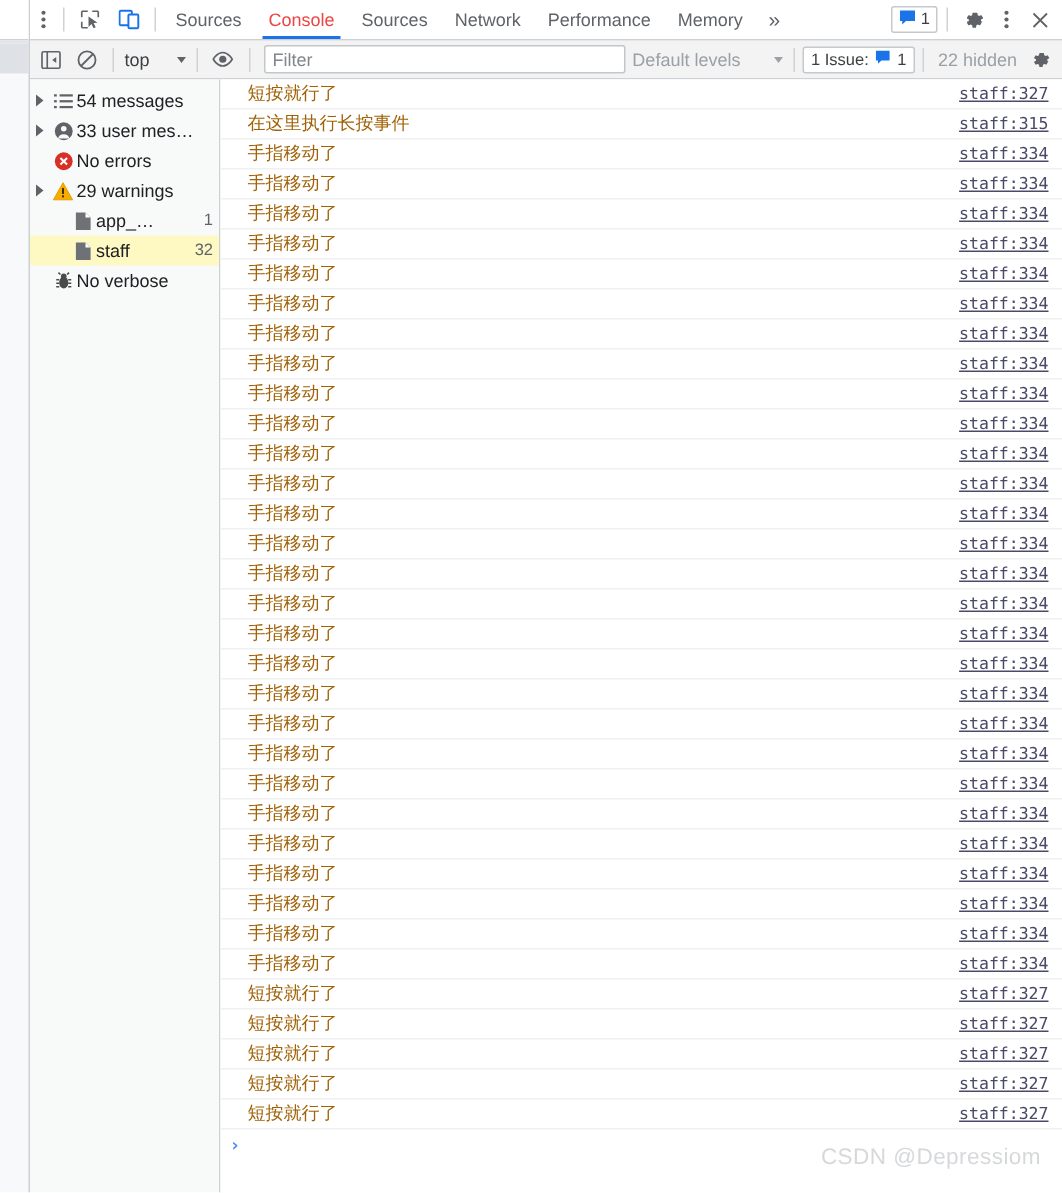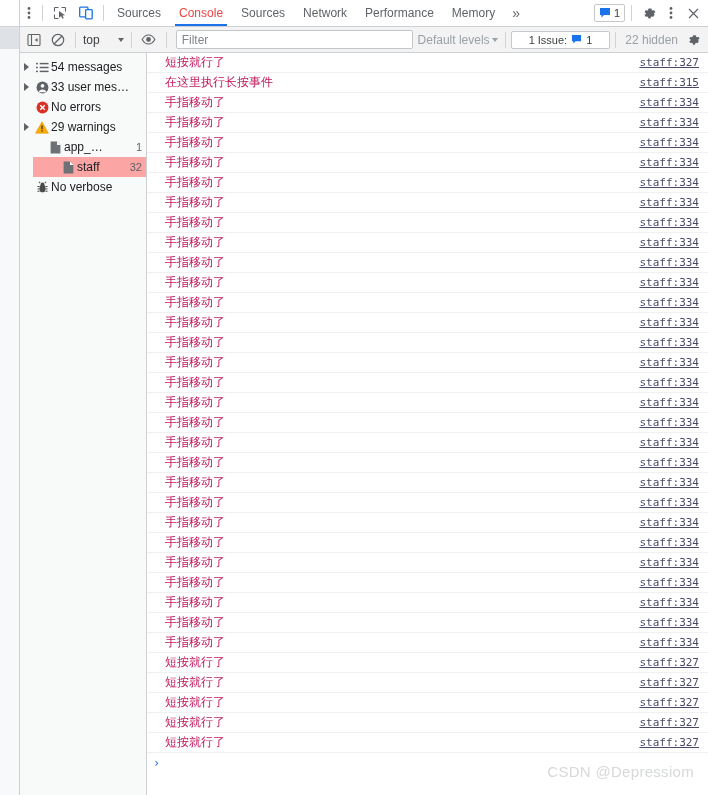--- a/index.html
+++ b/index.html
@@ -165,28 +165,29 @@
     margin: 0 3px 0 4px;
     font-family: "Liberation Sans", sans-serif;
     outline: none;
   }
   .filter-input::placeholder { color: #80868b; }
   .levels {
     display: flex; align-items: center;
     font-size: 12px; color: #9aa0a6;
     white-space: nowrap;
     padding: 0 2px;
+    gap: 20px;
   }
   .levels .caret { border-top-color: #9aa0a6; }
   .issue-pill {
     display: flex; align-items: center; gap: 4px;
     border: 1px solid #c6c9cc;
     border-radius: 2px;
     height: 18px;
-    padding: 0 17px;
+    padding: 0 5px;
     font-size: 11px;
     color: #3c4043;
     background: #fff;
     white-space: nowrap;
   }
   .hidden-count {
     font-size: 12px;
     color: #9aa0a6;
     white-space: nowrap;
     padding: 0 4px;
@@ -213,21 +214,21 @@
     display: flex;
     align-items: center;
     height: 20px;
     font-size: 12px;
     color: #202124;
     padding-right: 4px;
     white-space: nowrap;
     cursor: default;
   }
   .tree-row.selected { background: #d3e3fd; }
-  .tree-row.hover { background: #fca5a5; margin-left: 13px; }
+  .tree-row.hover { background: #fef9c3; }
   .tw {
     width: 13px; height: 20px;
     display: flex; align-items: center; justify-content: center;
     flex: 0 0 13px;
   }
   .tw .arrow-r {
     width: 0; height: 0;
     border-top: 4px solid transparent;
     border-bottom: 4px solid transparent;
     border-left: 5px solid #5f6368;
@@ -273,21 +274,21 @@
     border-bottom: 1px solid #f0f0f0;
     padding-left: 18px;
     padding-right: 9px;
     font-size: 12px;
     color: #202124;
   }
   .msg-text {
     flex: 1 1 auto;
     font-family: Liberation Serif, serif;
     font-size: 12px;
-    color: #be185d;
+    color: #a16207;
     white-space: nowrap;
     overflow: hidden;
   }
   .msg-src {
     flex: 0 0 auto;
     font-family: "DejaVu Sans Mono", monospace;
     font-size: 11px;
     color: #4a4a68;
     text-decoration: underline;
     cursor: pointer;

